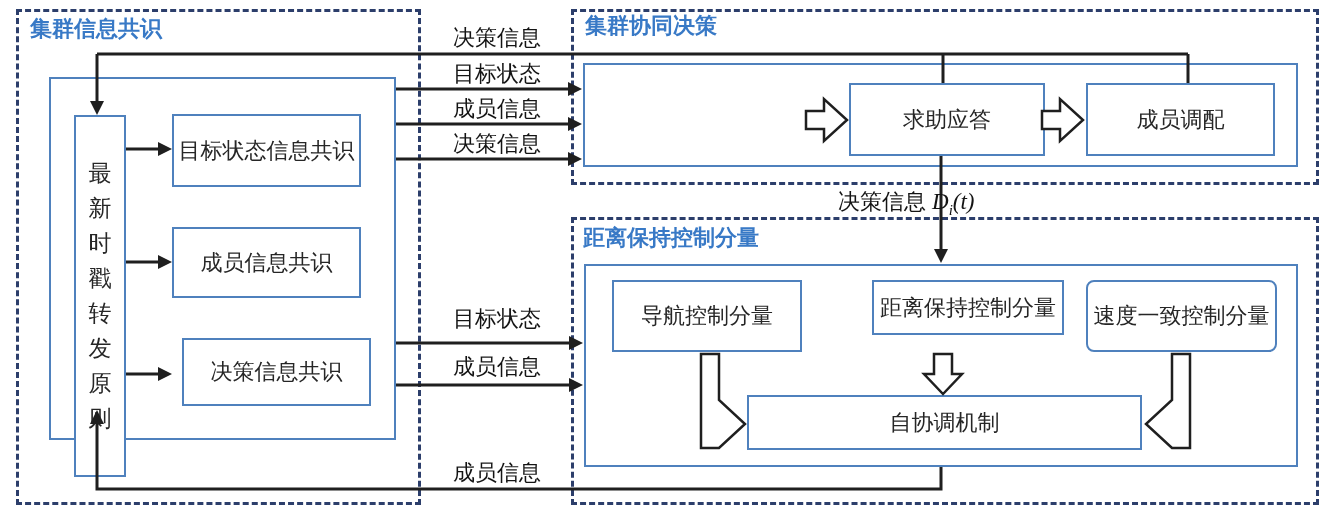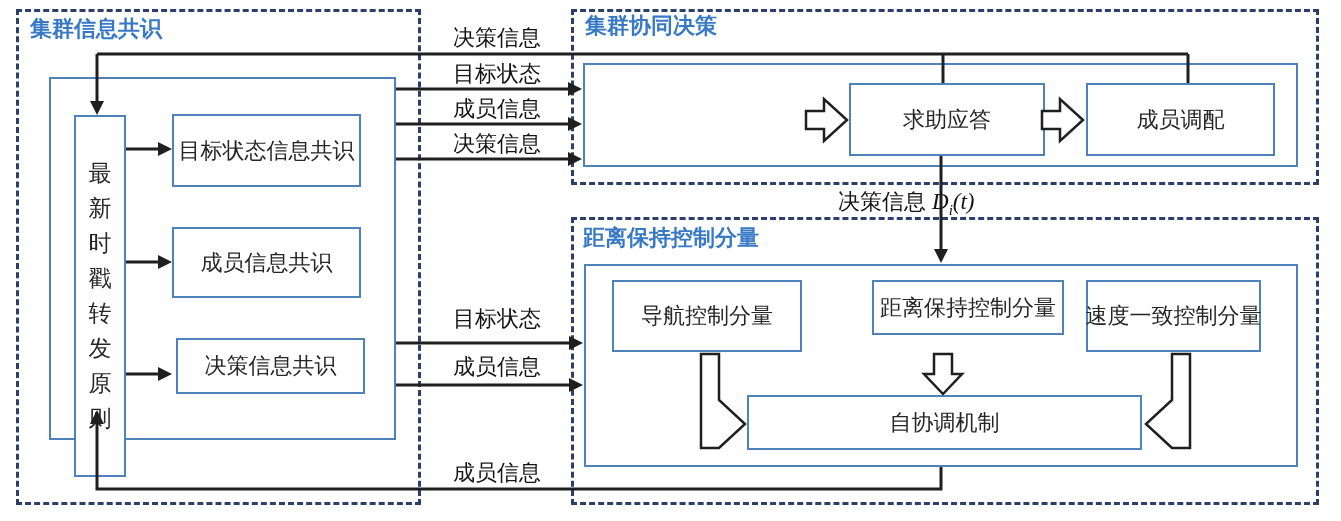--- a/index.html
+++ b/index.html
@@ -70,38 +70,38 @@
 
   <div class="node node-vertical z3" style="left:74px;top:115px;width:52px;height:362px;">
     <span class="vtext">最新时戳转发原则</span>
   </div>
   <div class="node z3" style="left:172px;top:227px;width:189px;height:71px;">
     <span>成员信息共识</span>
   </div>
   <div class="node z3" style="left:172px;top:114px;width:189px;height:73px;">
     <span>目标状态信息共识</span>
   </div>
-  <div class="node z3" style="left:176px;top:338px;width:189px;height:56px;">
+  <div class="node z3" style="left:182px;top:338px;width:189px;height:68px;">
     <span>决策信息共识</span>
   </div>
 
   <div class="node z3" style="left:849px;top:83px;width:196px;height:73px;">
     <span>求助应答</span>
   </div>
   <div class="node z3" style="left:1086px;top:83px;width:189px;height:73px;">
     <span>成员调配</span>
   </div>
 
   <div class="node z3" style="left:612px;top:280px;width:190px;height:72px;">
     <span>导航控制分量</span>
   </div>
   <div class="node z3" style="left:872px;top:280px;width:192px;height:55px;">
     <span>距离保持控制分量</span>
   </div>
-  <div class="node z3" style="left:1086px;top:280px;width:175px;height:72px;">
+  <div class="node z3" style="left:1086px;top:280px;width:191px;height:72px;border-radius:8px;">
     <span>速度一致控制分量</span>
   </div>
   <div class="node z3" style="left:747px;top:395px;width:395px;height:55px;align-items:center;">
     <span>自协调机制</span>
   </div>
 
   <div class="edge-label z7" style="left:435px;top:26px;">决策信息</div>
   <div class="edge-label z7" style="left:435px;top:62px;">目标状态</div>
   <div class="edge-label z7" style="left:435px;top:97px;">成员信息</div>
   <div class="edge-label z7" style="left:435px;top:132px;">决策信息</div>

